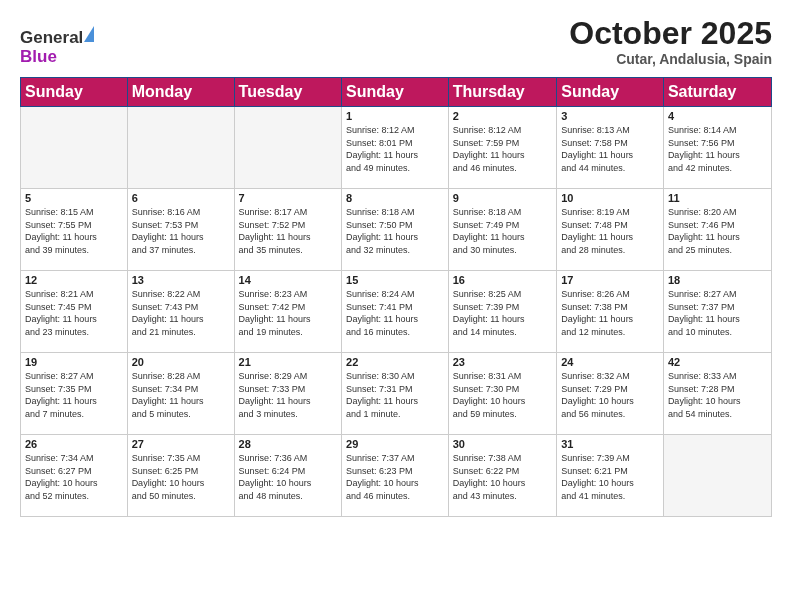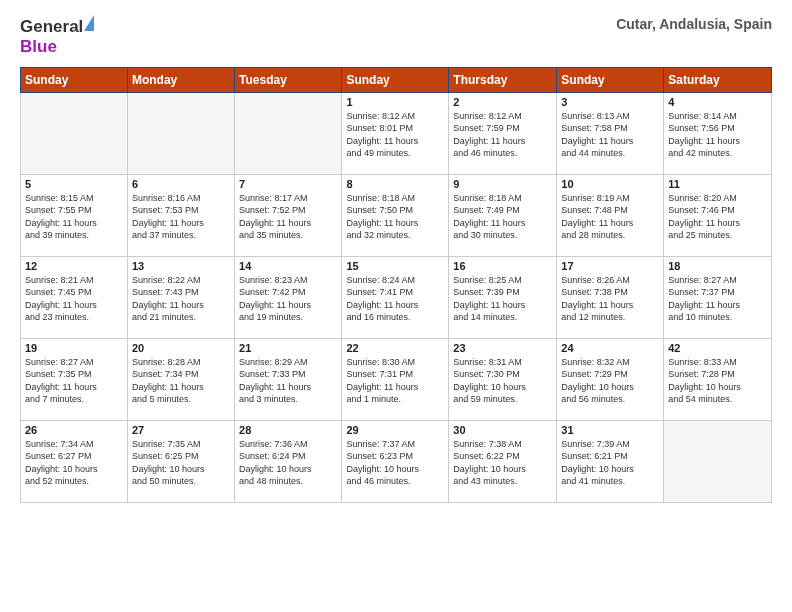--- a/index.html
+++ b/index.html
@@ -12,21 +12,21 @@
     }
     .page {
       width: 792px;
       height: 612px;
       padding: 16px 20px;
       background: #fff;
     }
     .header {
       display: flex;
       justify-content: space-between;
-      align-items: flex-start;
+      align-items: flex-end;
       margin-bottom: 10px;
     }
     .title-block {
       text-align: right;
     }
     .title-block h1 {
       font-size: 32px;
       font-weight: bold;
       color: #222;
       line-height: 1.1;
@@ -35,23 +35,23 @@
       font-size: 14px;
       font-weight: bold;
       color: #555;
     }
     .calendar {
       width: 100%;
       border-collapse: collapse;
       border: 1px solid #ccc;
     }
     .calendar th {
-      background: #c2410c;
+      background: #be185d;
       color: #fff;
-      font-size: 12px;
+      font-size: 16px;
       padding: 5px 4px;
       text-align: left;
       font-weight: bold;
       border: 1px solid #1e4a8a;
     }
     .calendar td {
       vertical-align: top;
       border: 1px solid #ccc;
       padding: 3px 4px;
       font-size: 9.5px;
@@ -105,20 +105,21 @@
       <div>
         <div style="line-height:1.15;">
           <span class="logo-text gen-text">General</span><span class="logo-triangle"></span>
         </div>
         <div>
           <span class="logo-text blue-text">Blue</span>
         </div>
       </div>
     </div>
     <div class="title-block">
+      <h1>October 2025</h1>
       <h2>Cutar, Andalusia, Spain</h2>
     </div>
   </div>
 
   <table class="calendar">
     <thead>
       <tr>
         <th>Sunday</th>
         <th>Monday</th>
         <th>Tuesday</th>

